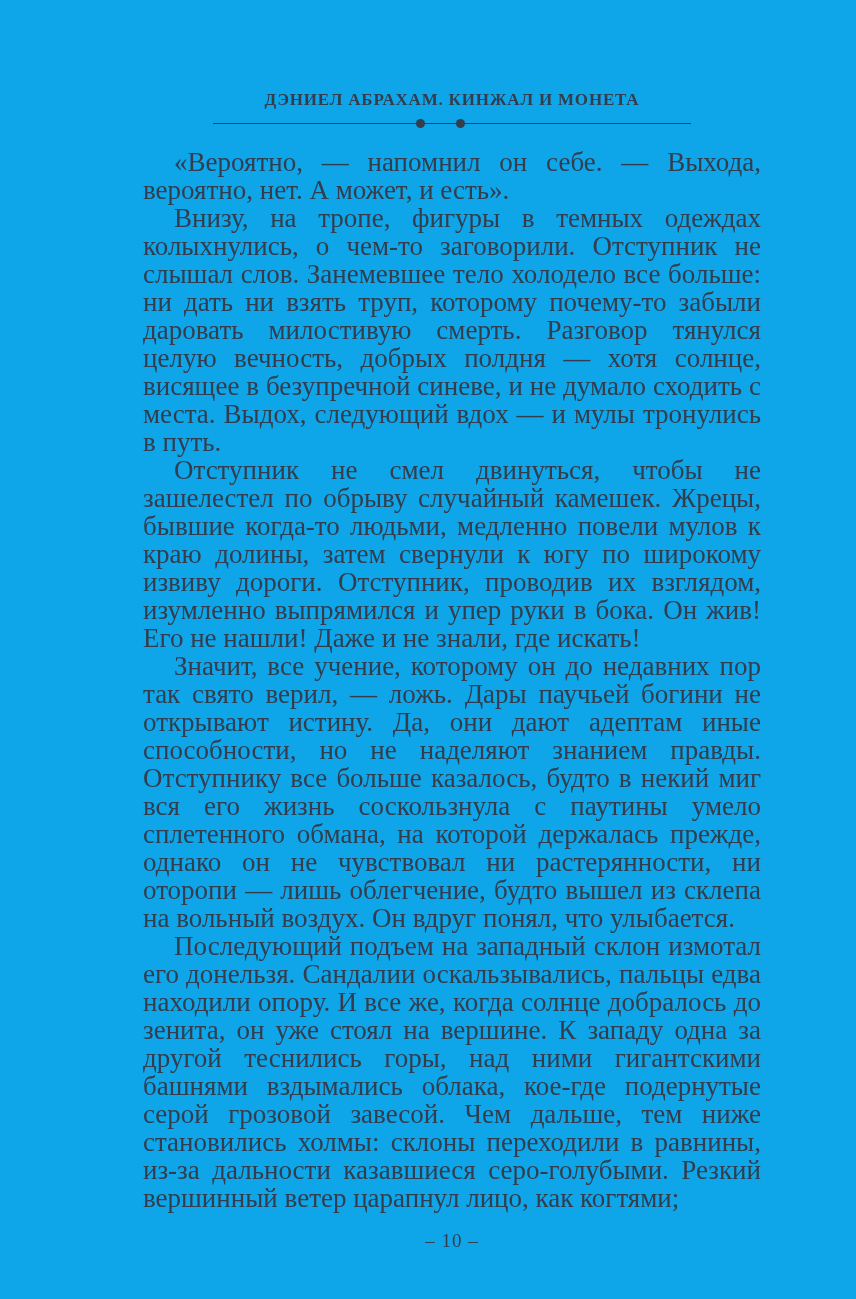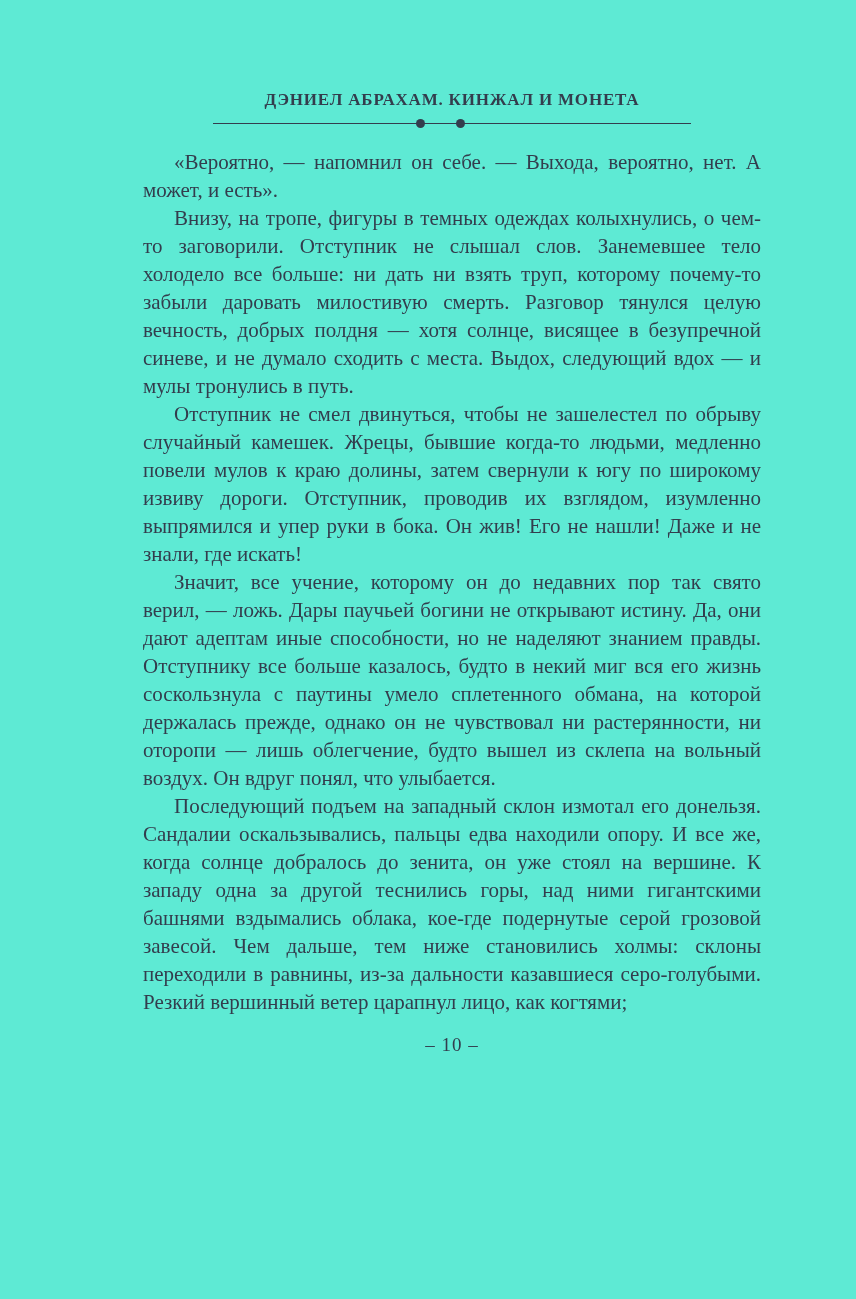--- a/index.html
+++ b/index.html
@@ -40,42 +40,42 @@
     position: absolute;
     top: -5.5px;
     width: 9px;
     height: 9px;
     border-radius: 50%;
     background: var(--ink);
   }
   .divider .dot-left  { left: calc(50% - 36px); }
   .divider .dot-right { left: calc(50% + 4px); }
   .body-text {
-    font-size: 21px;
+    font-size: 27px;
     line-height: 28px;
     text-align: justify;
   }
   .body-text p.para {
     margin: 0;
     text-indent: 31px;
     hyphens: auto;
     -webkit-hyphens: auto;
   }
   .folio {
     margin-top: 18px;
     text-align: center;
     font-size: 19px;
     font-weight: 400;
     letter-spacing: 1px;
   }
 </style>
 </head>
 <body>
 
-<div class="page" style="--ink: #333d4d; background: #5eead4;">
+<div class="page" style="--ink: #333d4d; background: #0ea5e9;">
 
   <div class="running-head">ДЭНИЕЛ АБРАХАМ. КИНЖАЛ И МОНЕТА</div>
 
   <div class="divider">
     <span class="dot dot-left"></span>
     <span class="dot dot-right"></span>
   </div>
 
   <div class="body-text" lang="ru">
       <p class="para" lang="ru">«Вероятно, — напомнил он себе. — Выхода, вероятно, нет. А может, и есть».</p>

